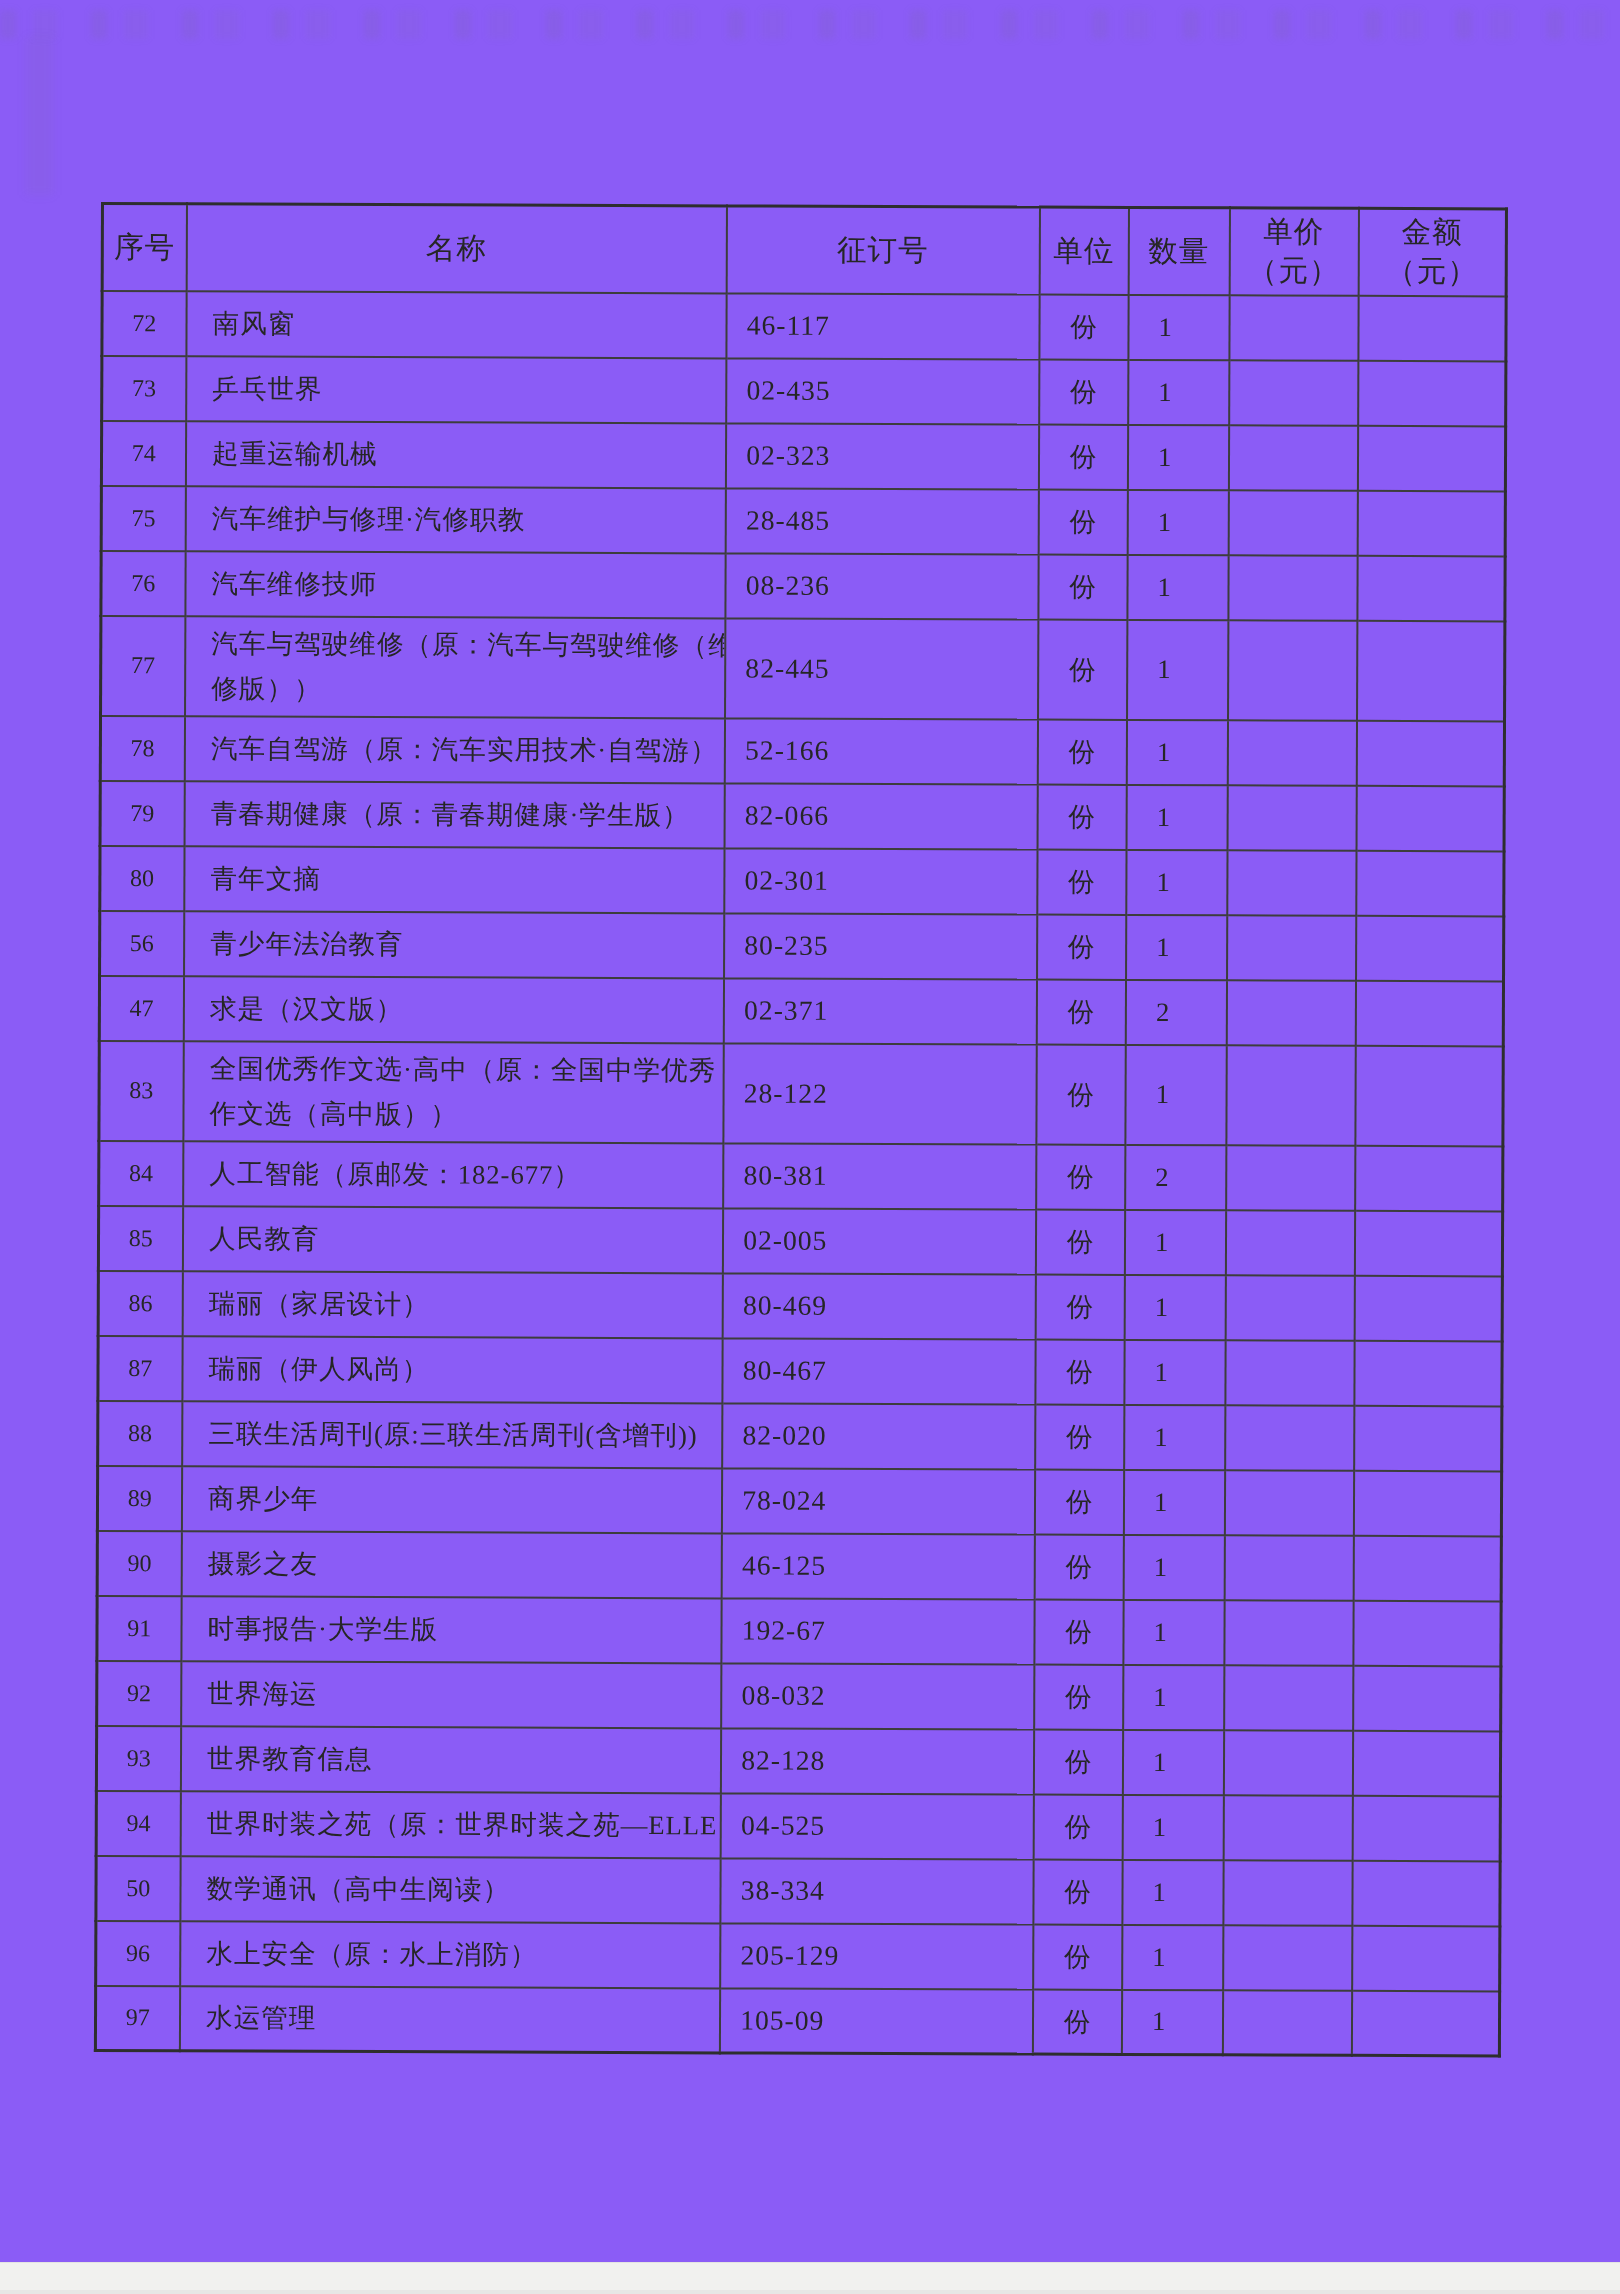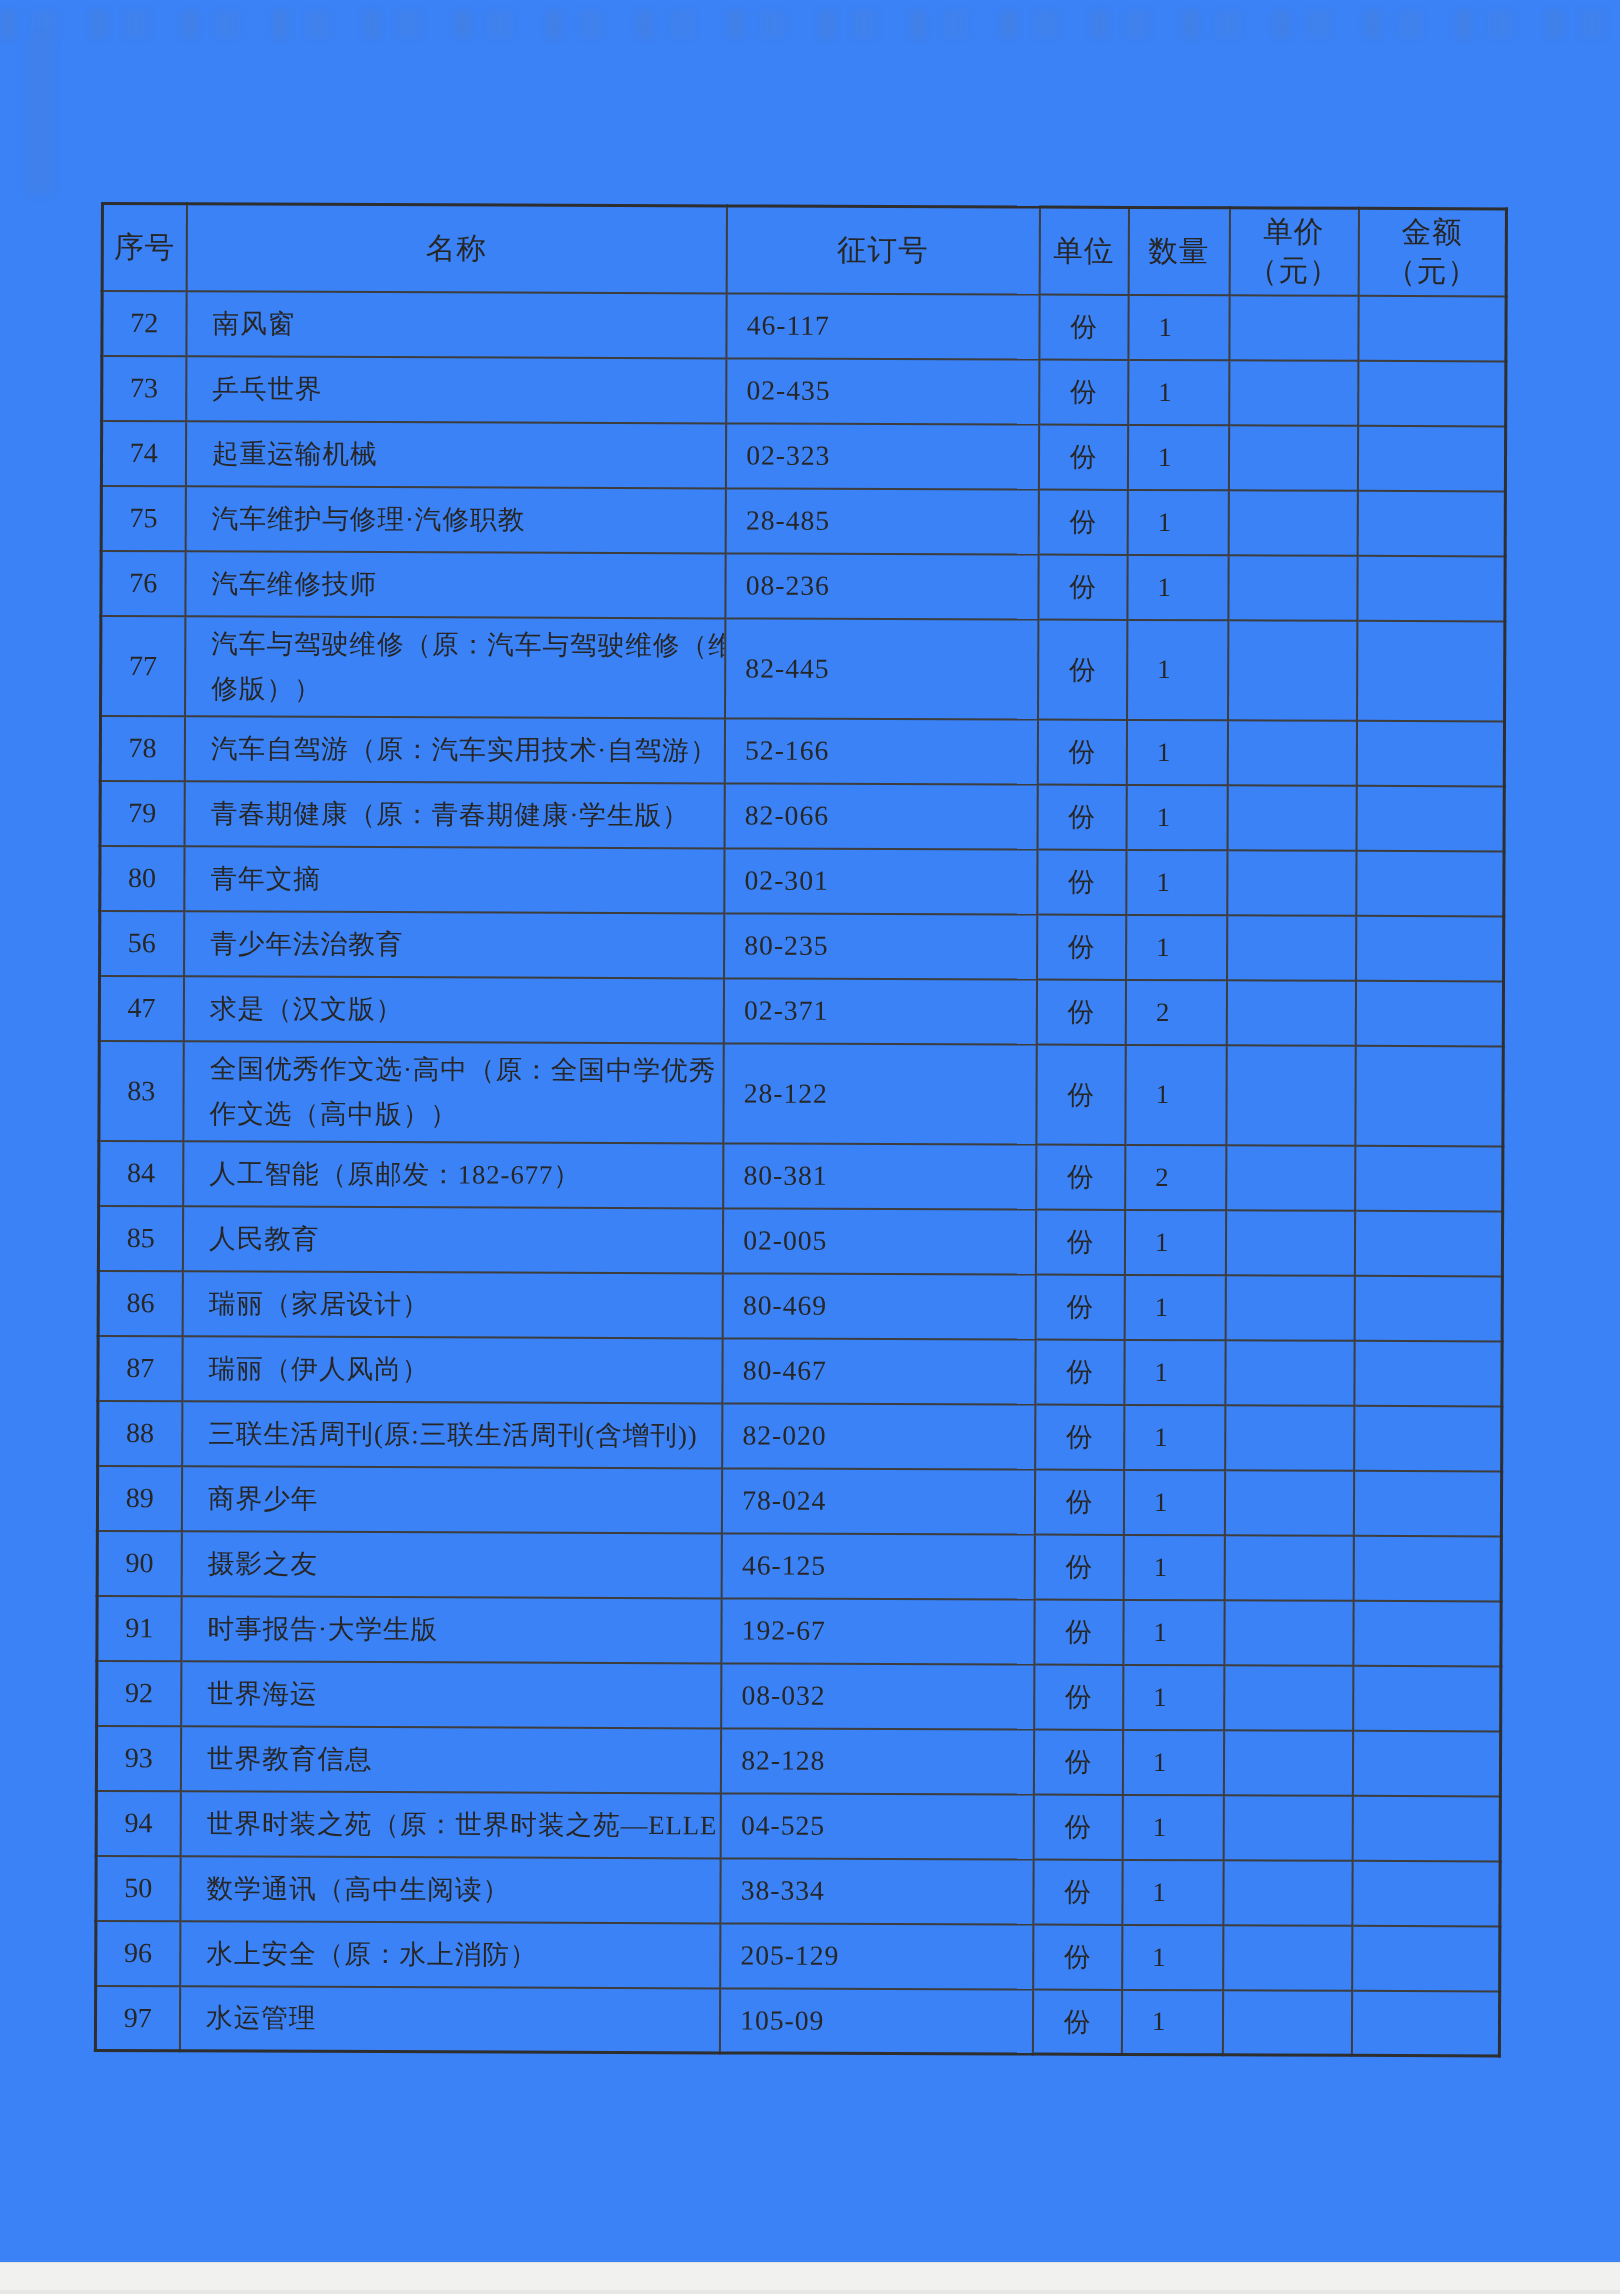--- a/index.html
+++ b/index.html
@@ -9,21 +9,21 @@
   body {
     width: 1620px;
     height: 2294px;
     background: #ffffff;
     font-family: "Liberation Serif", "DejaVu Serif", serif;
   }
   .page {
     position: relative;
     width: 1620px;
     height: 2294px;
-    background: #3b82f6;
+    background: #8b5cf6;
     overflow: hidden;
   }
   
   .top-smudge {
     position: absolute;
     top: 9.9px;
     left: 0;
     width: 100%;
     height: 29.6px;
     background: repeating-linear-gradient(90deg,
@@ -88,21 +88,21 @@
 
   .doc-table th {
     font-size: 29.6px;
     text-align: center;
     white-space: pre-line;
     line-height: 39px;
     letter-spacing: 1px;
   }
   td.c-index {
     text-align: center;
-    font-size: 28px;
+    font-size: 24px;
   }
   td.c-name {
     font-size: 26.6px;
     padding-left: 25.6px;
     white-space: pre;
     line-height: 45px;
     letter-spacing: 1px;
   }
   td.c-code {
     font-size: 27.6px;

